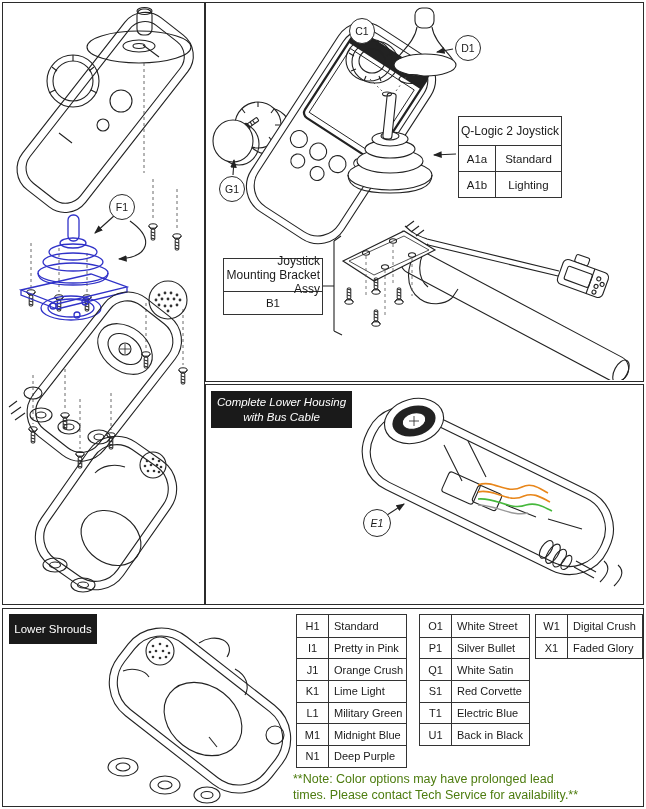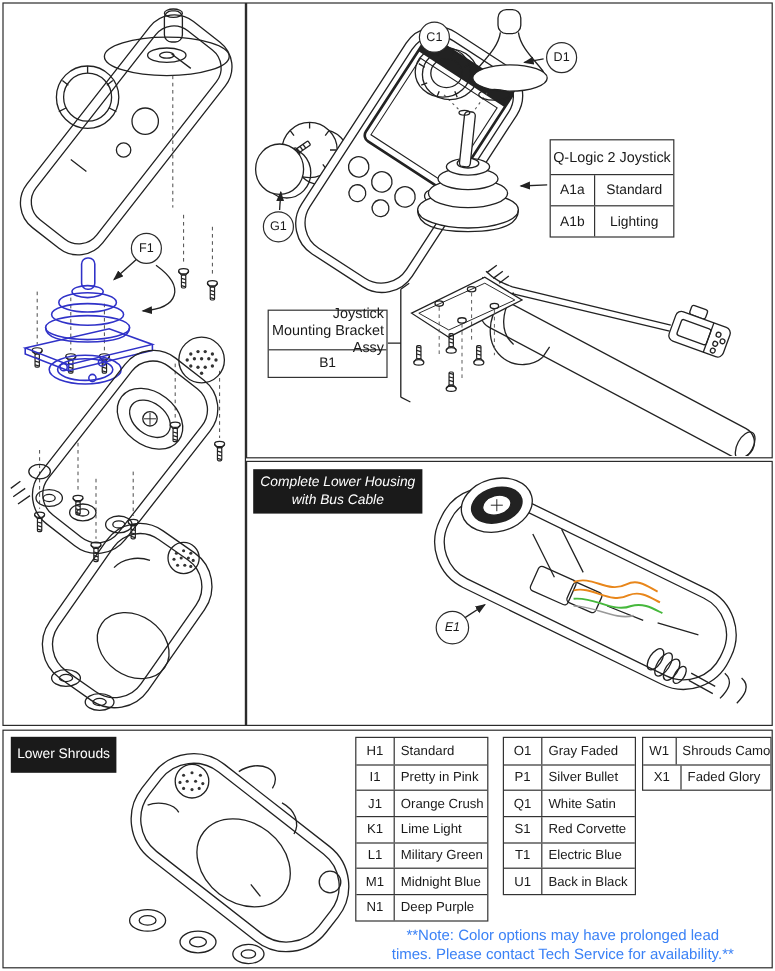--- a/index.html
+++ b/index.html
@@ -19,22 +19,22 @@
   .ptable .prow{display:flex;border-bottom:1.2px solid #333;}
   .ptable .prow:last-child{border-bottom:none;}
   .ptable .pcode{width:36px;border-right:1.2px solid #333;display:flex;align-items:center;justify-content:center;font-size:11.5px;}
   .ptable .pname{flex:1;display:flex;align-items:center;justify-content:center;font-size:11.5px;}
   
   .ctable{position:absolute;border:1.2px solid #333;box-sizing:border-box;background:#fff;z-index:4;}
   .crow{display:flex;height:21.7px;border-top:1.2px solid #333;box-sizing:border-box;}
   .crow:first-child{border-top:none;}
   .ccode{width:31px;border-right:1.2px solid #333;display:flex;align-items:center;justify-content:center;font-size:11px;}
   .cname{flex:1;display:flex;align-items:center;padding-left:5px;font-size:11px;white-space:nowrap;}
-  #note{position:absolute;left:290px;top:163px;width:352px;text-align:center;
-        font-size:12.5px;line-height:15.5px;color:#3b82f6;z-index:4;}
+  #note{position:absolute;left:290px;top:163px;width:352px;
+        font-size:12.5px;line-height:15.5px;color:#4d7c0f;z-index:4;}
 </style>
 </head>
 <body>
 
 <div id="stage">
 
   <div class="panel" id="panel-left" style="left:2px;top:2px;width:203px;height:603px;">
     <svg class="art" width="200" height="600" viewBox="0 0 200 600">
       <defs>
         <g id="scr" fill="none" stroke="#222" stroke-width="1">
@@ -406,21 +406,21 @@
         </div>
       <div class="crow">
           <div class="ccode">N1</div>
           <div class="cname">Deep Purple</div>
         </div>
     </div>
 
     <div class="ctable" style="left:416px;top:5px;width:111px;">
       <div class="crow">
           <div class="ccode">O1</div>
-          <div class="cname">Gray Faded</div>
+          <div class="cname">White Street</div>
         </div>
       <div class="crow">
           <div class="ccode">P1</div>
           <div class="cname">Silver Bullet</div>
         </div>
       <div class="crow">
           <div class="ccode">Q1</div>
           <div class="cname">White Satin</div>
         </div>
       <div class="crow">
@@ -433,21 +433,21 @@
         </div>
       <div class="crow">
           <div class="ccode">U1</div>
           <div class="cname">Back in Black</div>
         </div>
     </div>
 
     <div class="ctable" style="left:532px;top:5px;width:108px;">
       <div class="crow">
           <div class="ccode">W1</div>
-          <div class="cname">Shrouds Camo</div>
+          <div class="cname">Digital Crush</div>
         </div>
       <div class="crow">
           <div class="ccode">X1</div>
           <div class="cname">Faded Glory</div>
         </div>
     </div>
 
     <div id="note">
       <div>**Note: Color options may have prolonged lead</div>
       <div>times. Please contact Tech Service for availability.**</div>

